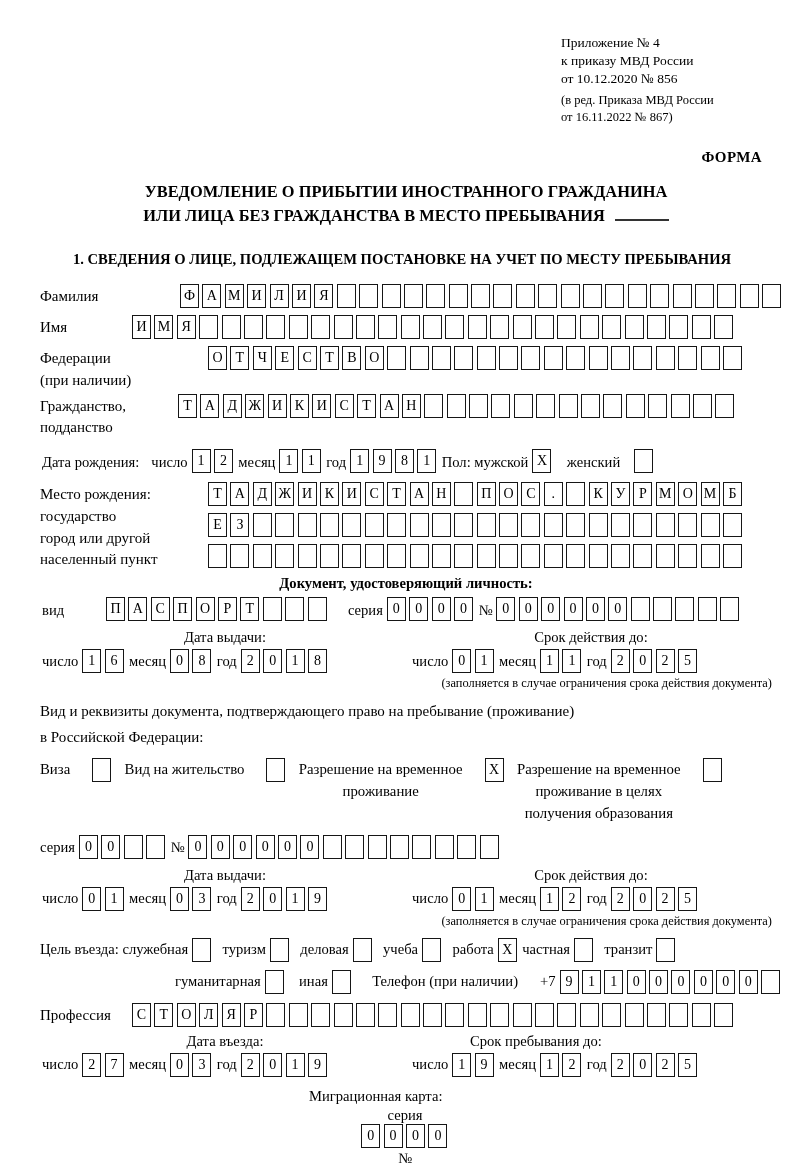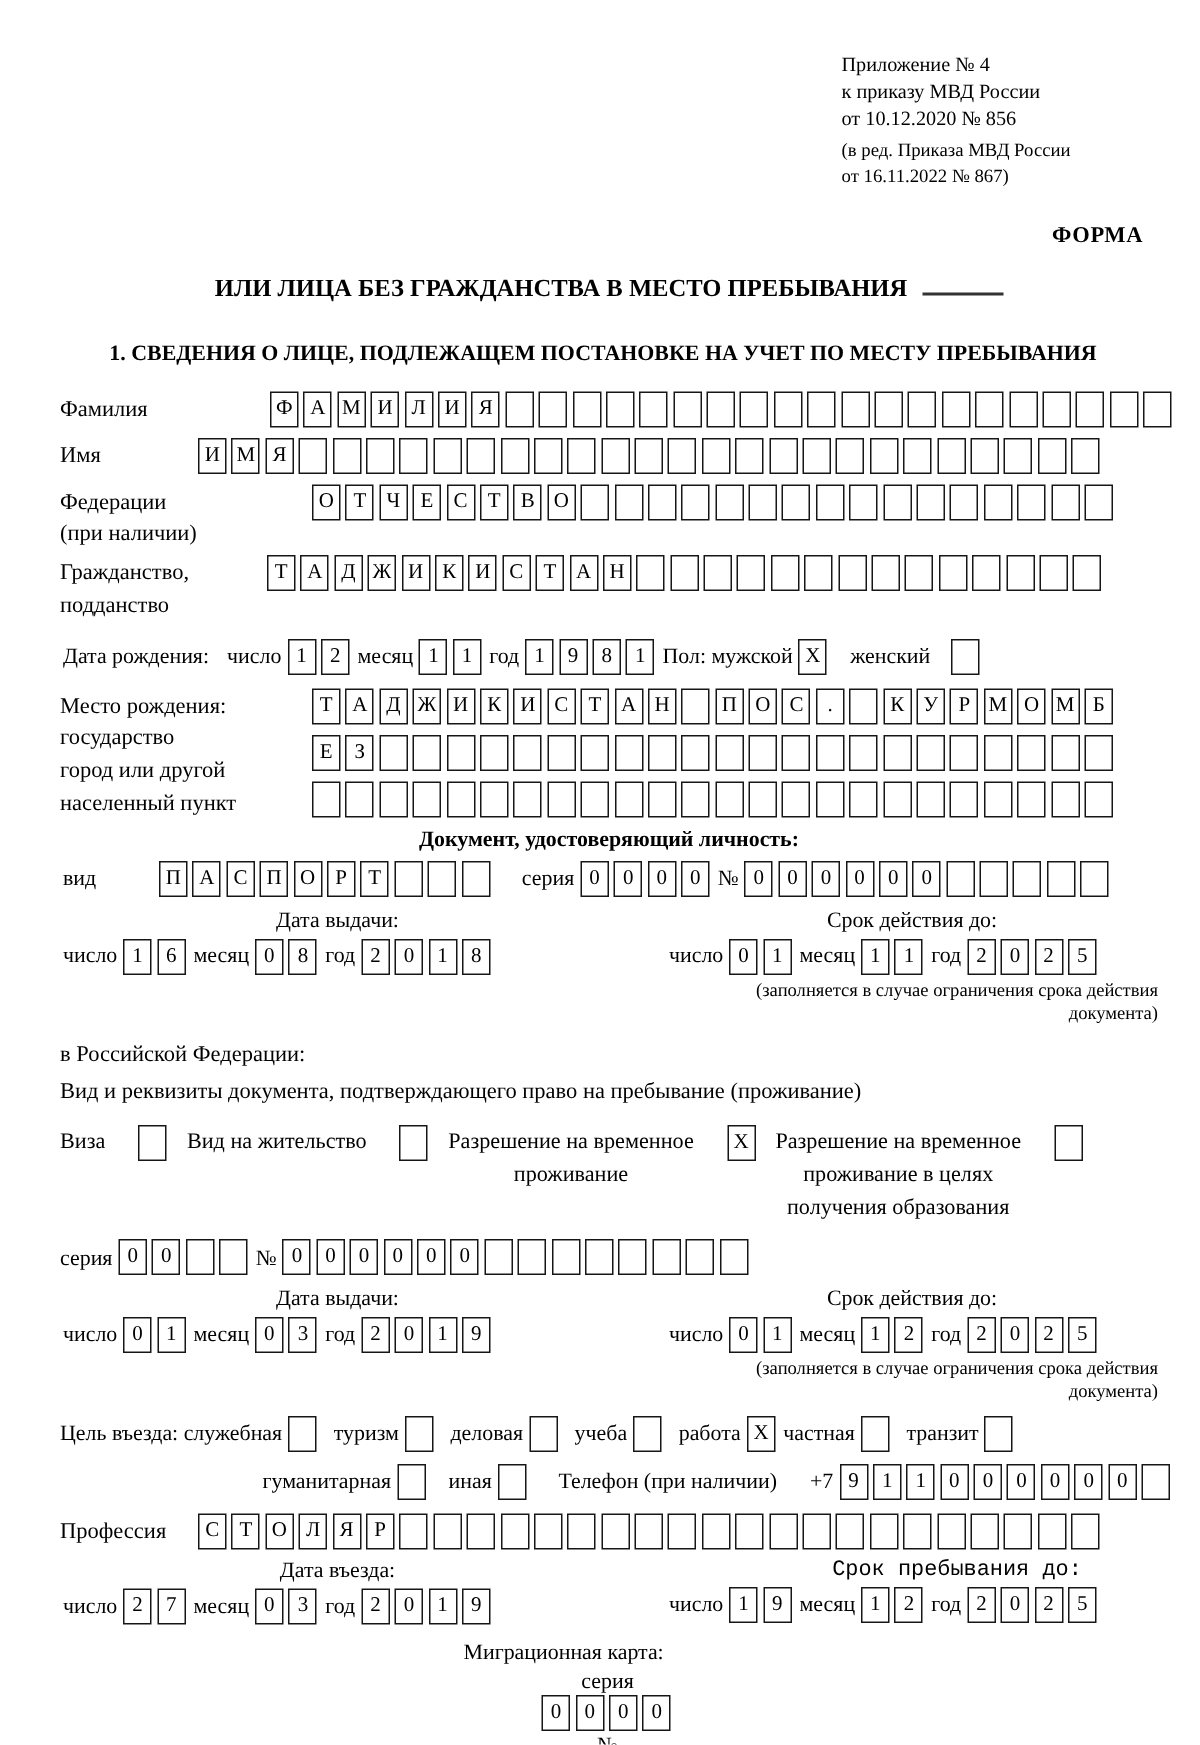--- a/index.html
+++ b/index.html
@@ -14,21 +14,21 @@
   .frow{display:flex;align-items:flex-start;margin-top:7px;}
   .lbl{font-size:15px;flex:none;line-height:1.45;padding-top:2px;}
   .lblw90{width:92px;} .lblw138{width:138px;} .lblw168{width:168px;} .lblw135{width:135px;}
   .boxrow{display:flex;flex:none;}
   .boxcol .boxrow{margin-bottom:7px;}
   .cbox{display:inline-flex;flex:none;align-items:center;justify-content:center;
         width:17px;height:22px;border:1.6px solid #161616;margin-right:3.4px;
         font-family:"Liberation Serif",serif;font-size:14px;background:#fff;}
   .inline-lbl{font-size:14.6px;flex:none;padding:2px 4px 0 2px;}
   .center-head{font-weight:bold;font-size:14.6px;text-align:center;margin-top:6px;}
-  .dates{display:flex;margin-top:8px;gap:34px;}
+  .dates{display:flex;margin-top:8px;}
   .dgroup{display:flex;flex-direction:column;}
   .dleft{width:370px;} .dright{flex:1;}
   .dtitle{text-align:center;font-size:14.6px;margin-bottom:3px;}
   .drow{display:flex;align-items:center;font-size:14.6px;}
   .drow .inline-lbl{padding-top:0;}
   .note{font-size:12.4px;text-align:right;margin-top:3px;}
   .permits{display:flex;align-items:flex-start;margin-top:8px;gap:10px;}
   .permit{display:flex;align-items:flex-start;gap:22px;}
   .permit .plines{text-align:center;font-size:14.8px;line-height:1.5;}
   .purpose-line{display:flex;align-items:center;margin-top:9px;font-size:14.8px;flex-wrap:nowrap;}
@@ -48,20 +48,21 @@
     <div>от 10.12.2020 № 856</div>
     <div class="sub">
       <div>(в ред. Приказа МВД России</div>
       <div>от 16.11.2022 № 867)</div>
     </div>
   </div>
 
   <div class="forma">ФОРМА</div>
 
   <div class="title">
+    <div>УВЕДОМЛЕНИЕ О ПРИБЫТИИ ИНОСТРАННОГО ГРАЖДАНИНА</div>
     <div>
       <span>ИЛИ ЛИЦА БЕЗ ГРАЖДАНСТВА В МЕСТО ПРЕБЫВАНИЯ</span><span class="blank-line"></span>
     </div>
   </div>
 
   <div class="sec">1. СВЕДЕНИЯ О ЛИЦЕ, ПОДЛЕЖАЩЕМ ПОСТАНОВКЕ НА УЧЕТ ПО МЕСТУ ПРЕБЫВАНИЯ</div>
 
   <div class="frow" style="margin-top:16px;gap:48px;">
     <span class="lbl lblw90">Фамилия</span>
     <span class="boxrow">
@@ -397,22 +398,22 @@
             <span class="cbox">0</span>
             <span class="cbox">2</span>
             <span class="cbox">5</span>
           </span>
       </div>
       <div class="note">(заполняется в случае ограничения срока действия документа)</div>
     </div>
   </div>
 
   <div class="intro">
+    <div>Вид и реквизиты документа, подтверждающего право на пребывание (проживание)</div>
     <div>в Российской Федерации:</div>
-    <div>Вид и реквизиты документа, подтверждающего право на пребывание (проживание)</div>
   </div>
 
   <div class="permits">
     <div class="permit">
       <span class="plines">Виза</span>
       <span class="boxrow">
           <span class="cbox"></span>
         </span>
     </div>
     <div class="permit">
@@ -631,21 +632,21 @@
         <span class="inline-lbl">год</span>
         <span class="boxrow">
             <span class="cbox">2</span>
             <span class="cbox">0</span>
             <span class="cbox">1</span>
             <span class="cbox">9</span>
           </span>
       </div>
     </div>
     <div class="dgroup dright">
-      <div class="dtitle" style="text-align:center;padding-left:60px;font-family:Liberation Mono, monospace;">Срок пребывания до:</div>
+      <div class="dtitle" style="text-align:left;padding-left:60px;">Срок пребывания до:</div>
       <div class="drow">
         <span class="inline-lbl">число</span>
         <span class="boxrow">
             <span class="cbox">1</span>
             <span class="cbox">9</span>
           </span>
         <span class="inline-lbl">месяц</span>
         <span class="boxrow">
             <span class="cbox">1</span>
             <span class="cbox">2</span>

